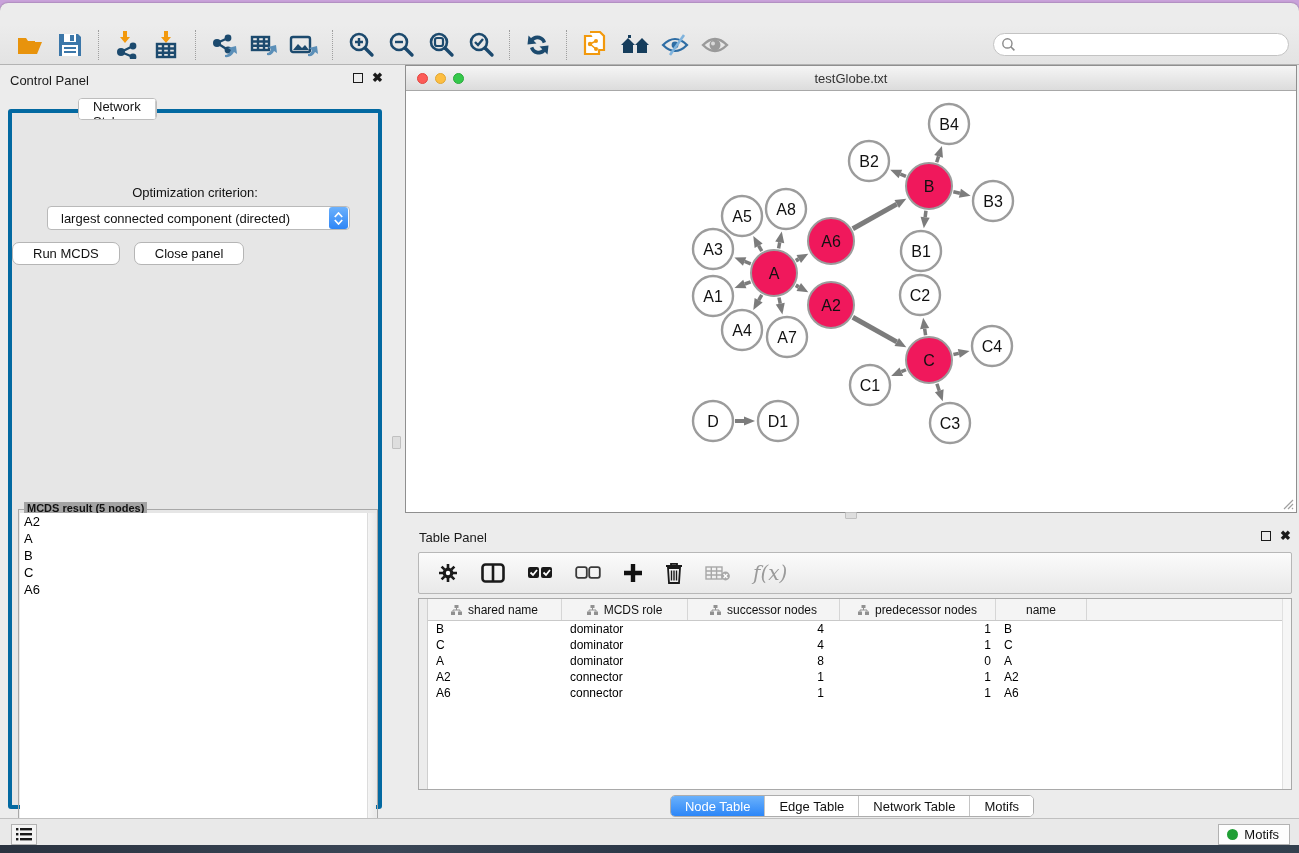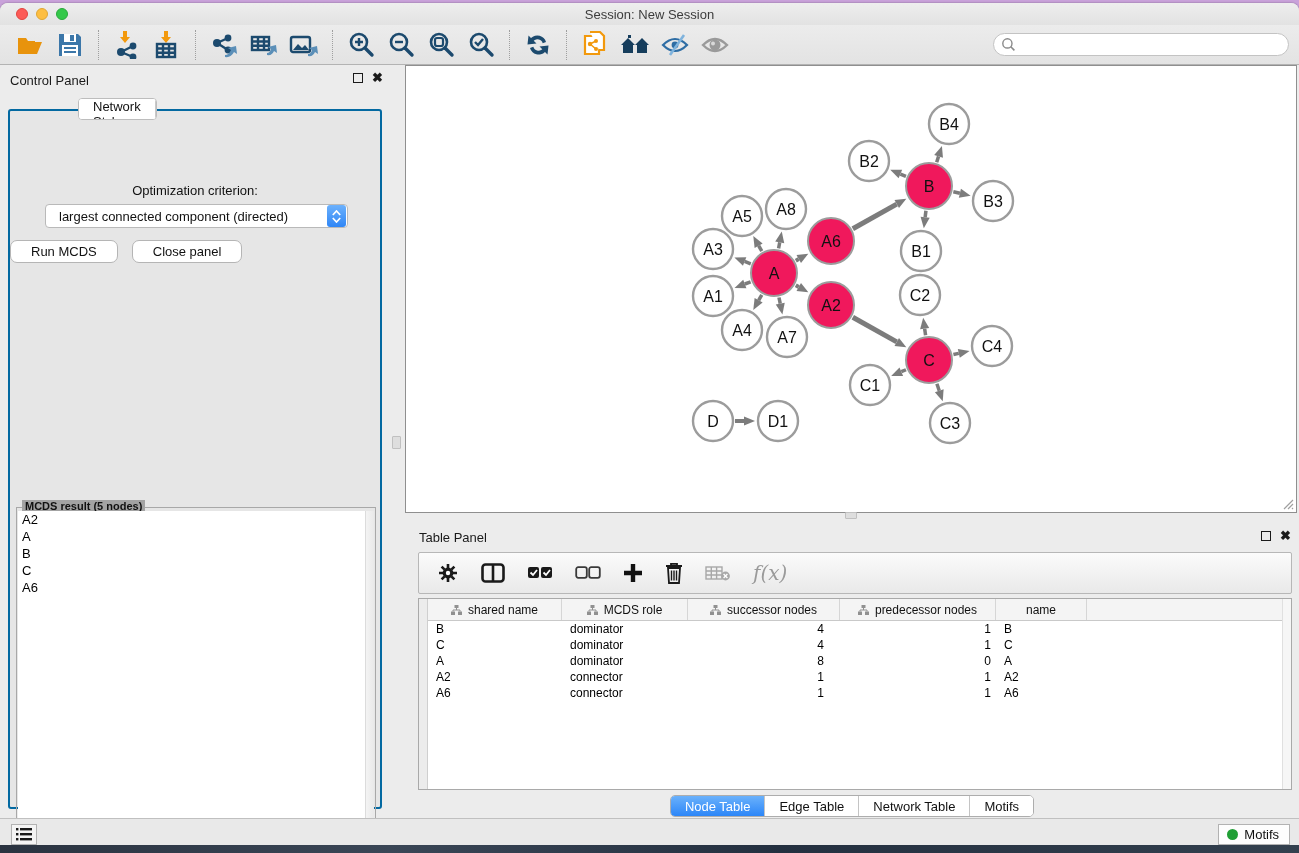--- a/index.html
+++ b/index.html
@@ -46,21 +46,21 @@
   .close-x { font-size:13px; font-weight:bold; color:#1a1a1a; line-height:10px; }
 
   .cp-tabs { position:absolute; left:78px; top:33px; display:flex; height:22px;
     border:1px solid #bdbdbd; border-radius:4px; overflow:hidden; background:#fff; z-index:3;flex-direction:column; }
   .cp-tab { padding:0 14px; font-size:13px; color:#111; background:#fff; display:flex;
     align-items:center; border-right:1px solid #c9c9c9; }
   .cp-tab:last-child { border-right:none; }
   .cp-tab.active { background:#3b99fc; color:#fff; }
 
   .cp-content { position:absolute; left:8px; top:44px; width:374px; height:700px;
-    background:#e6e6e6; border:2px solid #0369a1; border-radius:3px; }
+    background:#e6e6e6; border:4px solid #0369a1; border-radius:3px; }
   .opt-label { position:absolute; left:0; width:100%; top:72px; text-align:center;
     font-size:13px; color:#111; }
   .criterion { position:absolute; left:35px; top:93px; width:303px; height:24px;
     background:#fff; border:1px solid #b9b9b9; border-radius:4px; display:flex; align-items:center; }
   .criterion .cval { flex:1; font-size:13px; color:#111; padding-left:13px; white-space:nowrap; }
   .criterion .stepper { width:19px; height:22px; margin-right:1px; border-radius:3px;
     background:linear-gradient(#6cb1fc,#2f86f6); display:flex; flex-direction:column;
     align-items:center; justify-content:center; gap:1px; }
   .stepper svg { display:block; }
   .cp-buttons { position:absolute; left:0; width:100%; top:129px; display:flex; gap:14px; }
@@ -141,28 +141,20 @@
   .memory-btn span { font-size:13px; color:#111; }
 
   svg { display:block; }
 </style>
 </head>
 <body>
 
 <div class="desktop">
   <div class="appwindow">
 
-    <div class="titlebar">
-      <div class="lights">
-        <div class="light red"></div>
-        <div class="light yellow"></div>
-        <div class="light green"></div>
-      </div>
-      <div class="title">Session: New Session</div>
-    </div>
 
     <div class="toolbar">
       <div class="tbtn">
         <svg width="30" height="26" viewBox="0 0 30 26">
             <path d="M3 6 h8 l2 3 h7 v3 h-17 z" fill="#e8930c"></path>
             <path d="M3 12 l4 -2 h20 l-5 12 h-19 z" fill="#e8930c"></path>
           </svg>
       </div>
       <div class="tbtn">
         <svg width="26" height="26" viewBox="0 0 26 26">
@@ -347,20 +339,28 @@
               <div class="mcds-item">A6</div>
             </div>
             <div class="list-scroll"></div>
           </div>
         </div>
       </div>
 
       <div class="vsplit-grip"></div>
 
       <div class="netwin">
+        <div class="net-titlebar">
+          <div class="nlights">
+            <div class="nlight" style="background:#fc5b57;border:1px solid #e2453f"></div>
+            <div class="nlight" style="background:#fdbe41;border:1px solid #e0a633"></div>
+            <div class="nlight" style="background:#34c84a;border:1px solid #2aa93c"></div>
+          </div>
+          <div class="ntitle">testGlobe.txt</div>
+        </div>
         <div class="net-canvas">
           <svg width="888" height="420" viewBox="0 0 888 420">
               <line x1="343.6075678401552" y1="189.82009737174477" x2="337.81370773738894" y2="192.00466757442712" stroke="#7c7c7c" stroke-width="3.5"></line>
               <polygon points="327.5210375870572,195.88551041799482 336.1908098209879,187.70046005701568 339.43660565378997,196.30887509183856" fill="#7c7c7c"></polygon>
               <line x1="343.73585120756536" y1="171.84689227838638" x2="337.6392423577111" y2="169.44822650139454" stroke="#7c7c7c" stroke-width="3.5"></line>
               <polygon points="327.40301688903986,165.42085910388454 339.323414178488,165.16762312358657 335.9550705369342,173.72882987920252" fill="#7c7c7c"></polygon>
               <line x1="354.761631082309" y1="202.79959463463703" x2="351.6441817280597" y2="208.35255129689364" stroke="#7c7c7c" stroke-width="3.5"></line>
               <polygon points="346.2592994042757,217.94437293613393 347.6330563152865,206.1006914160385 355.6553071408329,210.60441117774877" fill="#7c7c7c"></polygon>
               <line x1="354.761631082309" y1="159.20040536536297" x2="351.6441817280597" y2="153.64744870310636" stroke="#7c7c7c" stroke-width="3.5"></line>
               <polygon points="346.2592994042757,144.05562706386607 355.6553071408329,151.39558882225123 347.6330563152865,155.8993085839615" fill="#7c7c7c"></polygon>

